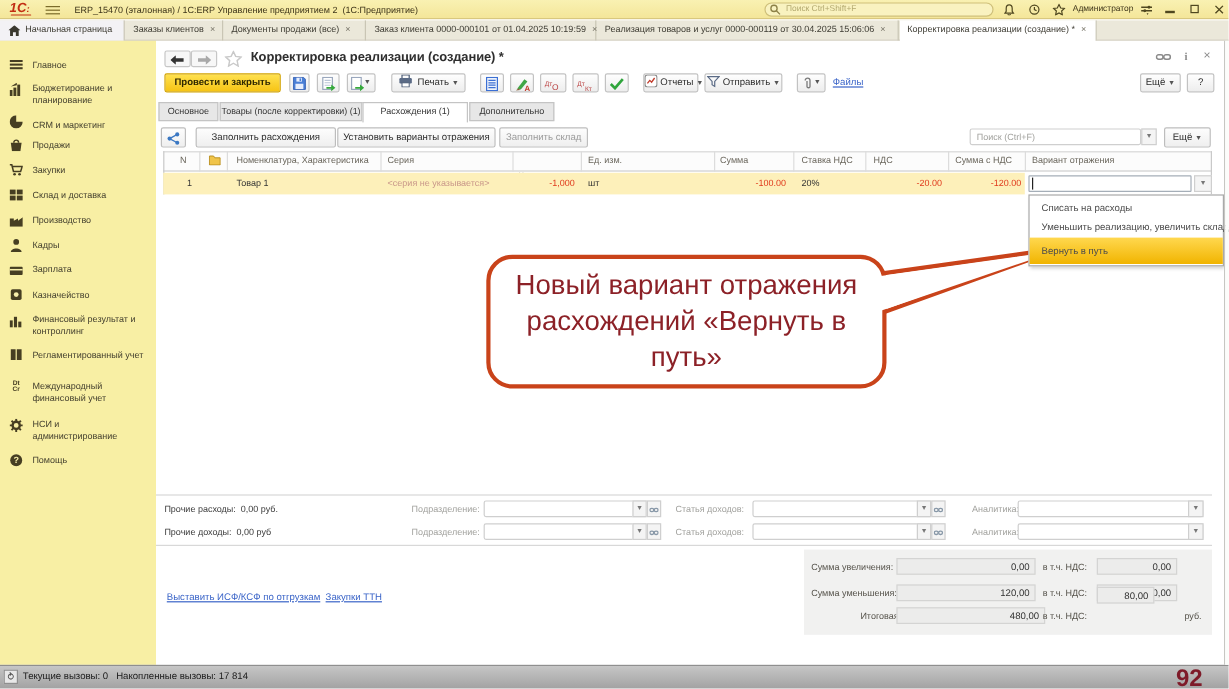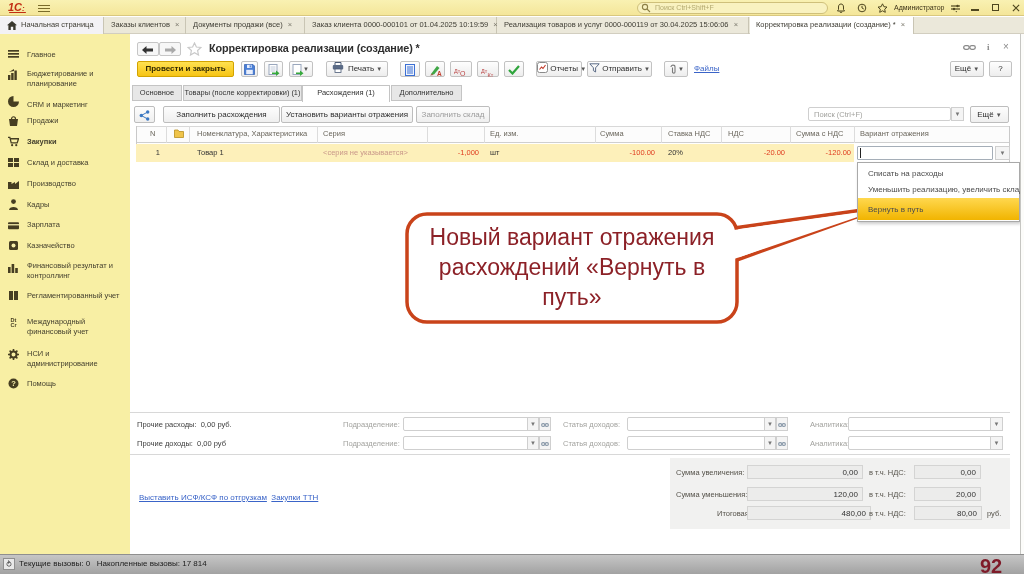--- a/index.html
+++ b/index.html
@@ -89,20 +89,21 @@
 <div id="app">
 
   <div id="titlebar" class="abs">
     <div class="abs" style="left:8px;top:1px;font-size:11px;font-weight:bold;font-style:italic;color:#c22d12;">1С<span style="font-size:8px;">:</span></div>
     <div class="abs" style="left:9px;top:11.5px;width:17px;height:1.6px;background:#c22d12;border-radius:1px;"></div>
     <div class="abs" style="left:38px;top:4.5px;width:12px;height:8px;">
       <div style="height:1.3px;background:#7a6b2a;margin-bottom:1.8px;"></div>
       <div style="height:1.3px;background:#7a6b2a;margin-bottom:1.8px;"></div>
       <div style="height:1.3px;background:#7a6b2a;"></div>
     </div>
+    <div class="abs tb-txt" style="left:62px;top:4px;">ERP_15470 (эталонная) / 1С:ERP Управление предприятием 2&nbsp; (1С:Предприятие)</div>
     <div id="srchbox" class="abs"></div>
     <svg class="abs" style="left:641px;top:3px;" width="10" height="10" viewBox="0 0 10 10">
         <circle cx="4" cy="4" r="2.6" fill="none" stroke="#8d8147" stroke-width="1.1"></circle>
         <line x1="6" y1="6" x2="9" y2="9" stroke="#8d8147" stroke-width="1.1"></line>
       </svg>
     <div id="srch-ph" class="abs">Поиск Ctrl+Shift+F</div>
     <svg class="abs" style="left:836px;top:3px;" width="10" height="10" viewBox="0 0 10 10">
         <path d="M5 1 C3.3 1 2.5 2.3 2.5 4 L2.5 6.5 L1.5 8 L8.5 8 L7.5 6.5 L7.5 4 C7.5 2.3 6.7 1 5 1 Z M4 8.6 a1 1 0 0 0 2 0" fill="none" stroke="#4f471f" stroke-width="1"></path>
       </svg>
     <svg class="abs" style="left:857px;top:3px;" width="10" height="10" viewBox="0 0 10 10">
@@ -166,21 +167,21 @@
     <svg class="side-ico" style="top:81px;" width="11" height="11" viewBox="0 0 11 11">
         <path d="M1 4 L10 4 L9 11 L2 11 Z" fill="#463e22"></path>
         <path d="M3.5 4 C3.5 1 7.5 1 7.5 4" fill="none" stroke="#463e22" stroke-width="1.2"></path>
       </svg>
     <div class="side-item" style="top:82px;">Продажи</div>
     <svg class="side-ico" style="top:102px;" width="12" height="11" viewBox="0 0 12 11">
         <path d="M0 1 L2 1 L3.5 7 L10 7 L11.5 2.5 L3 2.5" fill="none" stroke="#463e22" stroke-width="1.4"></path>
         <circle cx="4.5" cy="9.5" r="1.2" fill="#463e22"></circle>
         <circle cx="9" cy="9.5" r="1.2" fill="#463e22"></circle>
       </svg>
-    <div class="side-item" style="top:103px;font-weight:bold;">Закупки</div>
+    <div class="side-item" style="top:103px;">Закупки</div>
     <svg class="side-ico" style="top:123px;" width="11" height="11" viewBox="0 0 11 11">
         <g fill="#463e22">
           <rect x="0" y="1" width="5" height="4"></rect>
           <rect x="6" y="1" width="5" height="4"></rect>
           <rect x="0" y="6" width="5" height="4"></rect>
           <rect x="6" y="6" width="5" height="4"></rect>
         </g>
       </svg>
     <div class="side-item" style="top:124px;">Склад и доставка</div>
     <svg class="side-ico" style="top:144px;" width="11" height="11" viewBox="0 0 11 11">
@@ -479,21 +480,21 @@
   <div class="sum-val" style="left:747px;top:465px;width:116px;">0,00</div>
   <div class="sum-lab" style="left:869px;top:468px;">в т.ч. НДС:</div>
   <div class="sum-val" style="left:914px;top:465px;width:67px;">0,00</div>
   <div class="sum-lab" style="left:676px;top:490px;">Сумма уменьшения:</div>
   <div class="sum-val" style="left:747px;top:487px;width:116px;">120,00</div>
   <div class="sum-lab" style="left:869px;top:490px;">в т.ч. НДС:</div>
   <div class="sum-val" style="left:914px;top:487px;width:67px;">20,00</div>
   <div class="sum-lab" style="left:676px;top:509px;padding-left:41px;">Итоговая сумма:</div>
   <div class="sum-val" style="left:747px;top:506px;width:124px;">480,00</div>
   <div class="sum-lab" style="left:869px;top:509px;">в т.ч. НДС:</div>
-  <div class="sum-val" style="left:914px;top:506px;width:68px;">80,00</div>
+  <div class="sum-val" style="left:914px;top:489px;width:48px;">80,00</div>
   <div class="sum-lab" style="left:987px;top:509px;">руб.</div>
 
   <div class="abs" style="left:139px;top:493px;font-size:8px;line-height:9px;"><a class="lnk" href="#">Выставить ИСФ/КСФ по отгрузкам</a>&nbsp; <a class="lnk" href="#">Закупки ТТН</a></div>
 
   <div class="abs" style="left:1020px;top:34px;width:1px;height:520px;background:#c6c6c2;z-index:8;"></div>
   <div class="abs" style="left:1021px;top:34px;width:3px;height:520px;background:#fcfcfa;z-index:8;"></div>
 
   <div id="statusbar" class="abs">
     <div class="abs" style="left:3px;top:3px;width:12px;height:12px;background:#e8e8e8;border:1px solid #8f8f8f;font-size:8px;line-height:11px;text-align:center;color:#444;">⥁</div>
     <div class="abs" style="left:19px;top:4px;font-size:8px;color:#1c1c1c;">Текущие вызовы: 0&nbsp;&nbsp; Накопленные вызовы: 17 814</div>

